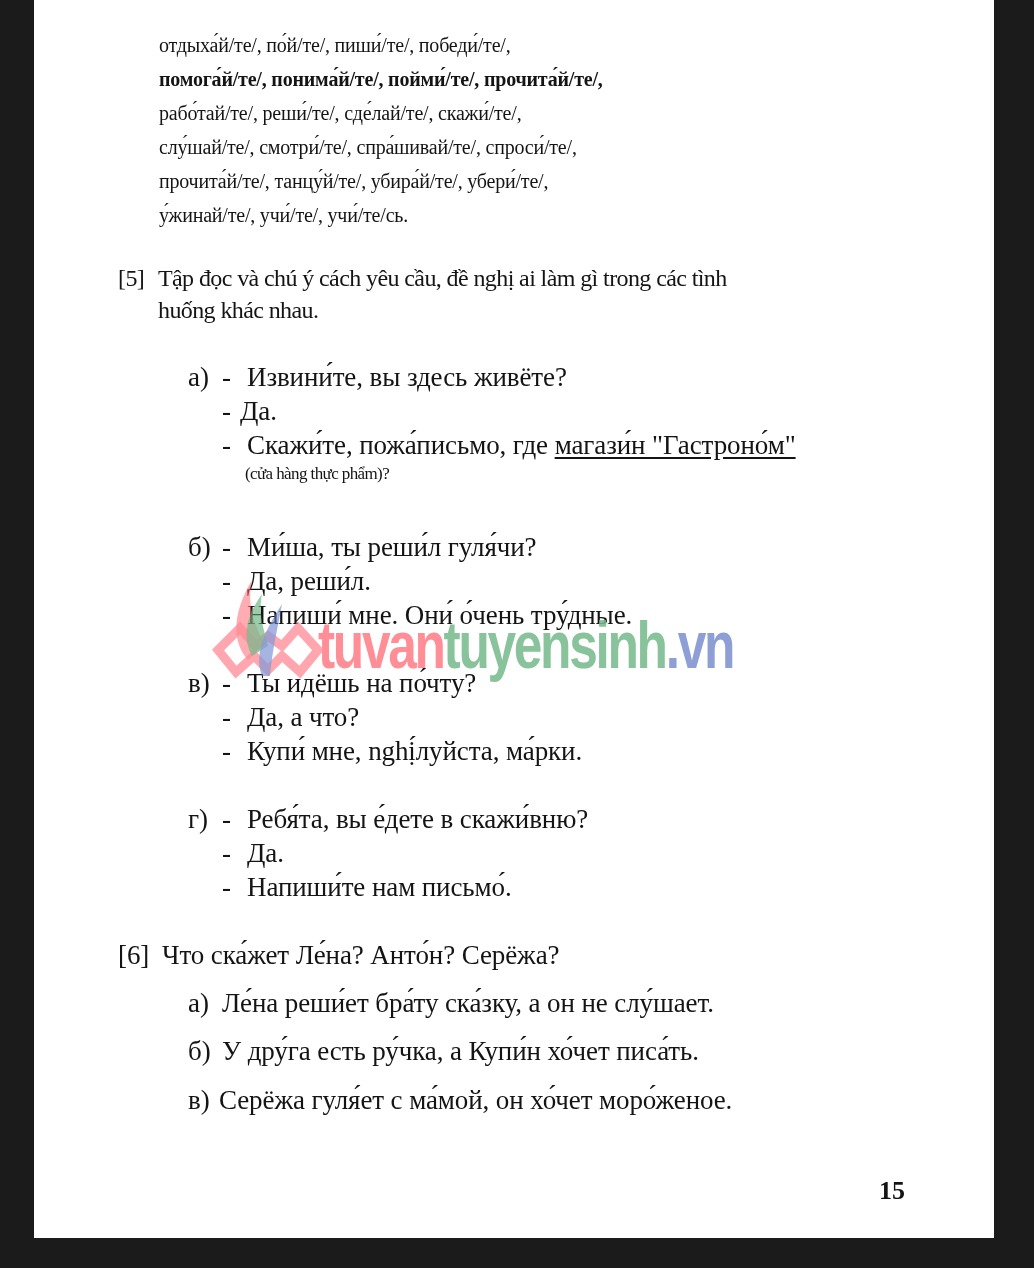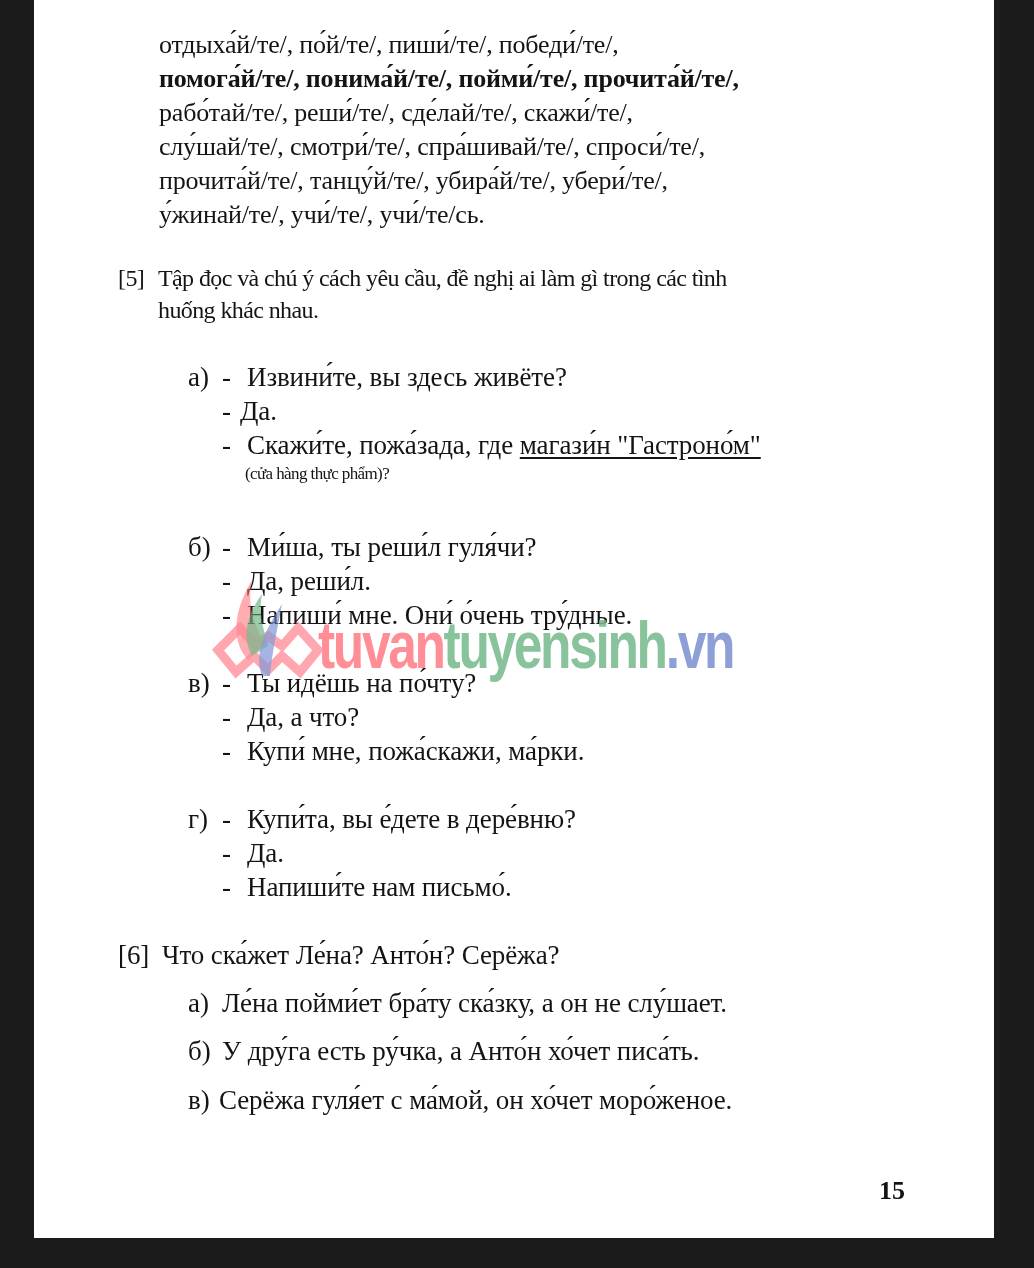--- a/index.html
+++ b/index.html
@@ -18,21 +18,21 @@
     .page {
       position: absolute;
       left: 34px;
       top: 0;
       width: 960px;
       height: 1238px;
       background: #ffffff;
     }
     .abs { position: absolute; white-space: nowrap; }
     .verbs {
-      font-size: 26px;
+      font-size: 20px;
       line-height: 34px;
       letter-spacing: -0.2px;
     }
     .task {
       font-size: 24px;
       line-height: 32px;
       letter-spacing: -0.6px;
     }
     .dlg {
       font-size: 27px;
@@ -94,63 +94,63 @@
     <span class="abs task" style="left:124px; top:294px;">huống khác nhau.</span>
   </div>
 
   <div>
     <span class="abs dlg" style="left:154px; top:360px;">а)</span>
     <span class="abs dlg" style="left:188px; top:360px;">-</span>
     <span class="abs dlg" style="left:213px; top:360px;">Извини́те, вы здесь живёте?</span>
     <span class="abs dlg" style="left:188px; top:394px;">-</span>
     <span class="abs dlg" style="left:206px; top:394px;">Да.</span>
     <span class="abs dlg" style="left:188px; top:428px;">-</span>
-    <span class="abs dlg" style="left:213px; top:428px;"><span>Скажи́те, пожа́зада, где </span><span class="u">магази́н "Гастроно́м"</span></span>
+    <span class="abs dlg" style="left:213px; top:428px;"><span>Скажи́те, пожа́письмо, где </span><span class="u">магази́н "Гастроно́м"</span></span>
     <span class="abs viet" style="left:211px; top:464px;">(cửa hàng thực phẩm)?</span>
   </div>
 
   <div>
     <span class="abs dlg" style="left:154px; top:530px;">б)</span>
     <span class="abs dlg" style="left:188px; top:530px;">-</span>
     <span class="abs dlg" style="left:213px; top:530px;">Ми́ша, ты реши́л гуля́чи?</span>
     <span class="abs dlg" style="left:188px; top:564px;">-</span>
     <span class="abs dlg" style="left:213px; top:564px;">Да, реши́л.</span>
     <span class="abs dlg" style="left:188px; top:598px;">-</span>
     <span class="abs dlg" style="left:213px; top:598px;">Напиши́ мне. Они́ о́чень тру́дные.</span>
   </div>
 
   <div>
     <span class="abs dlg" style="left:154px; top:666px;">в)</span>
     <span class="abs dlg" style="left:188px; top:666px;">-</span>
     <span class="abs dlg" style="left:213px; top:666px;">Ты идёшь на по́чту?</span>
     <span class="abs dlg" style="left:188px; top:700px;">-</span>
     <span class="abs dlg" style="left:213px; top:700px;">Да, а что?</span>
     <span class="abs dlg" style="left:188px; top:734px;">-</span>
-    <span class="abs dlg" style="left:213px; top:734px;">Купи́ мне, пожа́скажи, ма́рки.</span>
+    <span class="abs dlg" style="left:213px; top:734px;">Купи́ мне, nghị́луйста, ма́рки.</span>
   </div>
 
   <div>
     <span class="abs dlg" style="left:154px; top:802px;">г)</span>
     <span class="abs dlg" style="left:188px; top:802px;">-</span>
-    <span class="abs dlg" style="left:213px; top:802px;">Купи́та, вы е́дете в дере́вню?</span>
+    <span class="abs dlg" style="left:213px; top:802px;">Ребя́та, вы е́дете в скажи́вню?</span>
     <span class="abs dlg" style="left:188px; top:836px;">-</span>
     <span class="abs dlg" style="left:213px; top:836px;">Да.</span>
     <span class="abs dlg" style="left:188px; top:870px;">-</span>
     <span class="abs dlg" style="left:213px; top:870px;">Напиши́те нам письмо́.</span>
   </div>
 
   <div>
     <span class="abs dlg" style="left:84px; top:938px;">[6]</span>
     <span class="abs dlg" style="left:128px; top:938px;">Что ска́жет Ле́на? Анто́н? Серёжа?</span>
 
     <span class="abs dlg" style="left:154px; top:986px;">а)</span>
-    <span class="abs dlg" style="left:188px; top:986px;">Ле́на пойми́ет бра́ту ска́зку, а он не слу́шает.</span>
+    <span class="abs dlg" style="left:188px; top:986px;">Ле́на реши́ет бра́ту ска́зку, а он не слу́шает.</span>
 
     <span class="abs dlg" style="left:154px; top:1034px;">б)</span>
-    <span class="abs dlg" style="left:188px; top:1034px;">У дру́га есть ру́чка, а Анто́н хо́чет писа́ть.</span>
+    <span class="abs dlg" style="left:188px; top:1034px;">У дру́га есть ру́чка, а Купи́н хо́чет писа́ть.</span>
 
     <span class="abs dlg" style="left:154px; top:1083px;">в)</span>
     <span class="abs dlg" style="left:185px; top:1083px;">Серёжа гуля́ет с ма́мой, он хо́чет моро́женое.</span>
   </div>
 
   <span class="abs pagenum" style="left:845px; top:1176px;text-align:center;">15</span>
 </div>
 
 <svg class="logo" viewBox="0 0 110 110">
   <path d="M6 70 L28 48 L44 66 L56 56 L70 66 L86 48 L106 70 L88 92 L70 76 L56 90 L42 76 L24 92 Z" fill="none" stroke="#ff6b78" stroke-width="9" stroke-linejoin="miter" opacity="0.75"></path>

